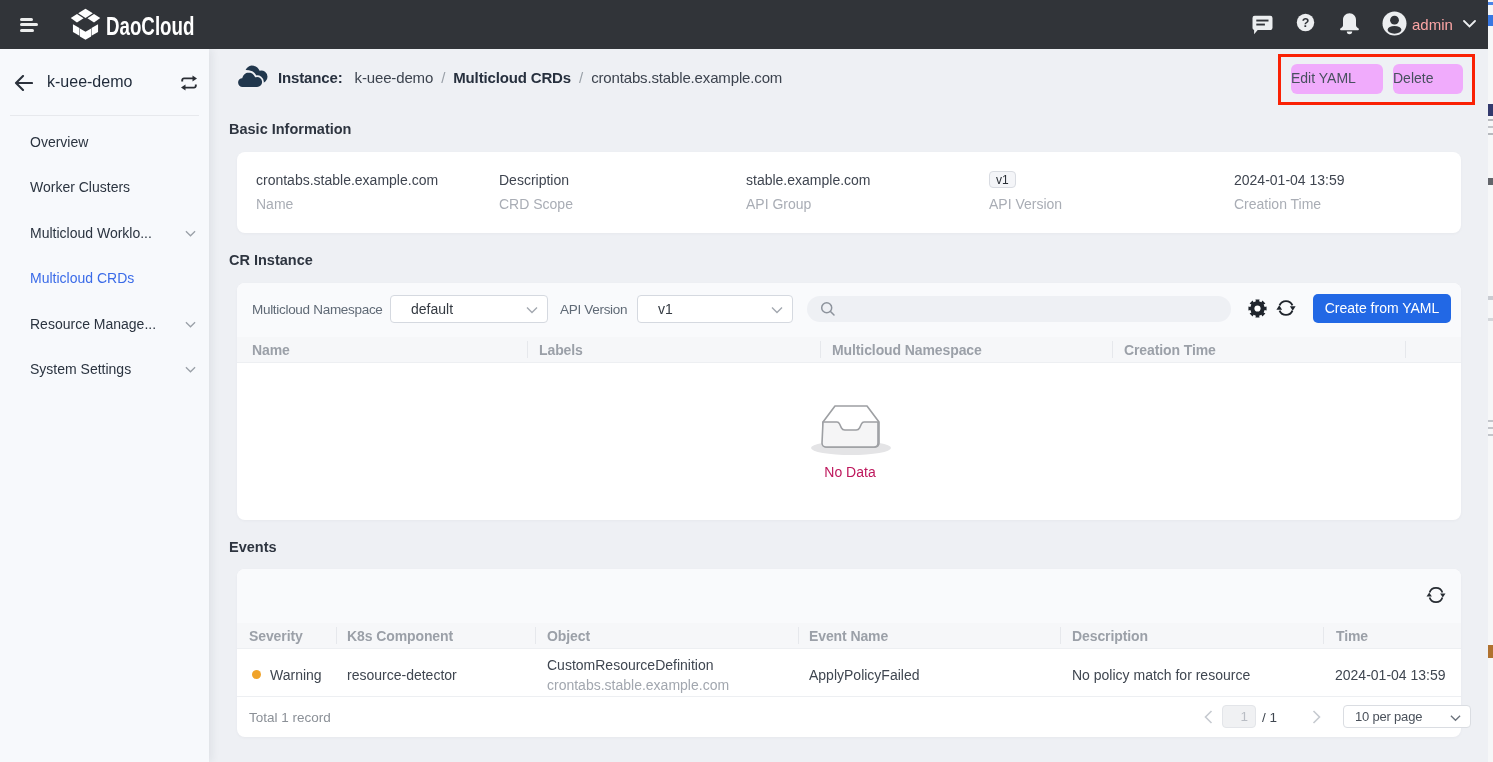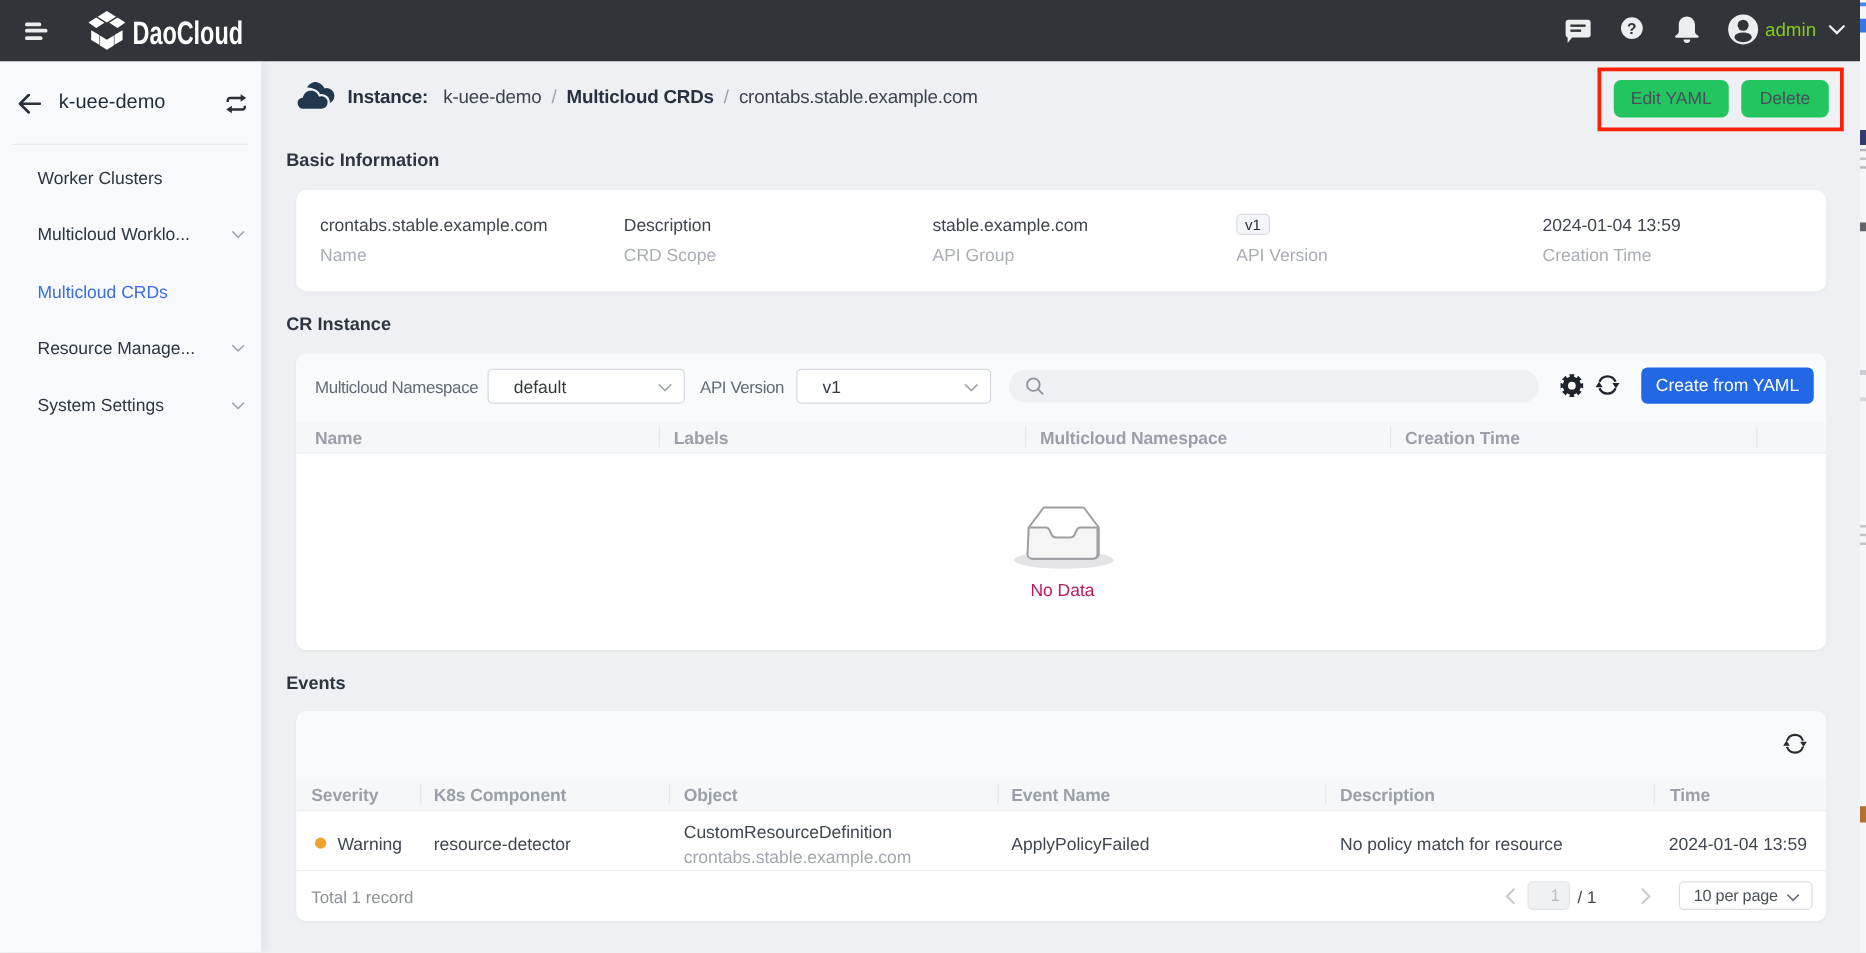--- a/index.html
+++ b/index.html
@@ -9,21 +9,21 @@
 
 .topbar { position:absolute; left:0; top:0; width:1493px; height:49px; background:#313439; z-index:5; }
 .burger { position:absolute; left:20px; top:17.5px; width:18px; height:15px; }
 .burger span { display:block; height:3px; background:#eceded; border-radius:1.5px; margin-bottom:2.8px; }
 .burger span:nth-child(1) { width:13px; }
 .burger span:nth-child(2) { width:18px; }
 .burger span:nth-child(3) { width:13.5px; }
 .logo { position:absolute; left:69px; top:7px; }
 .brand { position:absolute; left:106px; top:11px; font-size:26px; font-weight:bold; color:#fff; letter-spacing:0px; transform:scaleX(0.72); transform-origin:0 0; white-space:nowrap; }
 .tb-ic { position:absolute; top:0; }
-.tb-admin { position:absolute; left:1412px; top:16px; color:#84cc16; font-size:15px; }
+.tb-admin { position:absolute; left:1412px; top:16px; color:#fca5a5; font-size:15px; }
 
 
 .side { position:absolute; left:0; top:49px; width:209px; bottom:0; background:#f7f9fc; box-shadow:3px 0 8px rgba(30,40,60,0.07); z-index:2; }
 .side-head { position:relative; height:66px; }
 .side-title { position:absolute; left:47px; top:24px; font-size:16px; color:#1f2a39; }
 .side-divider { position:absolute; left:10px; right:10px; top:66px; height:1px; background:#e7e9ed; }
 .menu { position:absolute; left:0; top:70.5px; width:100%; list-style:none; }
 .menu li { position:relative; height:45.5px; line-height:45.5px; padding-left:30px; font-size:14px; color:#2b3440; }
 .menu li.active { color:#3a6be8; }
 .menu li svg { position:absolute; right:13px; top:17px; }
@@ -34,21 +34,21 @@
 .sect-title { position:absolute; left:20px; font-size:14.5px; font-weight:bold; color:#2e3540; }
 
 
 .crumb { position:absolute; left:28px; top:14px; height:42px; }
 .crumb-txt { position:absolute; top:6px; font-size:15px; white-space:nowrap; letter-spacing:-0.15px; }
 .bc-b { font-weight:bold; color:#27303e; }
 .bc-n { color:#3c434e; }
 .bc-s { color:#9aa0a8; }
 
 
-.btn-gray { position:absolute; top:15px; height:29.5px; background:#22c55e; border-radius:6px; font-size:14px; color:#47505e; text-align:center; line-height:29.5px; }
+.btn-gray { position:absolute; top:15px; height:29.5px; background:#f0abfc; border-radius:6px; font-size:14px; color:#47505e; line-height:29.5px; }
 .redbox { position:absolute; left:1069px; top:4.5px; width:197px; height:51px; border:3px solid #fa2104; z-index:4; }
 
 
 .bi-col { position:absolute; top:0; }
 .bi-val { position:absolute; top:20px; font-size:14px; color:#3f4550; white-space:nowrap; }
 .bi-lab { position:absolute; top:44px; font-size:14px; color:#a9adb5; white-space:nowrap; }
 .tag { display:inline-block; height:17px; line-height:16px; padding:0 6px; border:1px solid #d9dce2; border-radius:4px; background:#f4f5f8; font-size:12px; color:#2a2f36; }
 
 
 .sel { position:absolute; height:28px; border:1px solid #d5d9e0; border-radius:4px; background:#fff; font-size:14px; color:#343a42; line-height:26px; padding-left:20px; }
@@ -63,21 +63,21 @@
 .th { position:absolute; top:0; font-size:14px; font-weight:bold; color:#9ba0a8; letter-spacing:-0.1px; }
 .vline { position:absolute; top:4px; bottom:4px; width:1px; background:#e6e8ec; }
 .nodata { color:#be185d; font-size:14px; }
 
 .cell { position:absolute; font-size:14px; color:#3f4650; white-space:nowrap; }
 .cell-gray { color:#a2a7af; }
 
 
 .pg-chev { position:absolute; font-size:16px; color:#c6cad0; }
 .pg-input { position:absolute; width:34px; height:23px; background:#f0f1f3; border:1px solid #e3e5e9; border-radius:4px; color:#b9bdc4; font-size:13.5px; text-align:right; padding-right:7px; line-height:22px; box-sizing:border-box; }
-.pg-sel { position:absolute; width:107px; height:23px; background:#fff; border:1px solid #dadde2; border-radius:4px; font-size:13px; color:#4a515b; line-height:22px; padding-left:11px; letter-spacing:-0.2px; }
+.pg-sel { position:absolute; width:128px; height:23px; background:#fff; border:1px solid #dadde2; border-radius:4px; font-size:13px; color:#4a515b; line-height:22px; padding-left:11px; letter-spacing:-0.2px; }
 
 .minimap { position:absolute; right:0; top:0; width:5px; bottom:0; background:#f6f7f8; z-index:9; }
 .mm { position:absolute; left:0; width:5px; }
 </style>
 </head>
 <body>
 
 <div class="topbar">
   <div class="burger">
       <span></span>
@@ -131,20 +131,21 @@
     <div class="side-title">k-uee-demo</div>
     <svg style="position:absolute; left:180px; top:26px;" width="18" height="16" viewBox="0 0 18 16">
       <path d="M2.2 6.5 v-1.3 a1.8 1.8 0 0 1 1.8 -1.8 h9.5" fill="none" stroke="#2a2e35" stroke-width="1.9"></path>
       <polygon points="12.5,0.4 17,3.4 12.5,6.4" fill="#2a2e35"></polygon>
       <path d="M15.8 9.5 v1.3 a1.8 1.8 0 0 1 -1.8 1.8 h-9.5" fill="none" stroke="#2a2e35" stroke-width="1.9"></path>
       <polygon points="5.5,9.6 1,12.6 5.5,15.6" fill="#2a2e35"></polygon>
     </svg>
     <div class="side-divider"></div>
   </div>
   <ul class="menu">
+    <li>Overview</li>
     <li>Worker Clusters</li>
     <li>Multicloud Worklo...<svg width="11" height="11" viewBox="0 0 12 8">
           <polyline points="1,1.5 6,6.5 11,1.5" fill="none" stroke="#9aa0a8" stroke-width="1.4"></polyline>
         </svg></li>
     <li class="active">Multicloud CRDs</li>
     <li>Resource Manage...<svg width="11" height="11" viewBox="0 0 12 8">
           <polyline points="1,1.5 6,6.5 11,1.5" fill="none" stroke="#9aa0a8" stroke-width="1.4"></polyline>
         </svg></li>
     <li>System Settings<svg width="11" height="11" viewBox="0 0 12 8">
           <polyline points="1,1.5 6,6.5 11,1.5" fill="none" stroke="#9aa0a8" stroke-width="1.4"></polyline>

